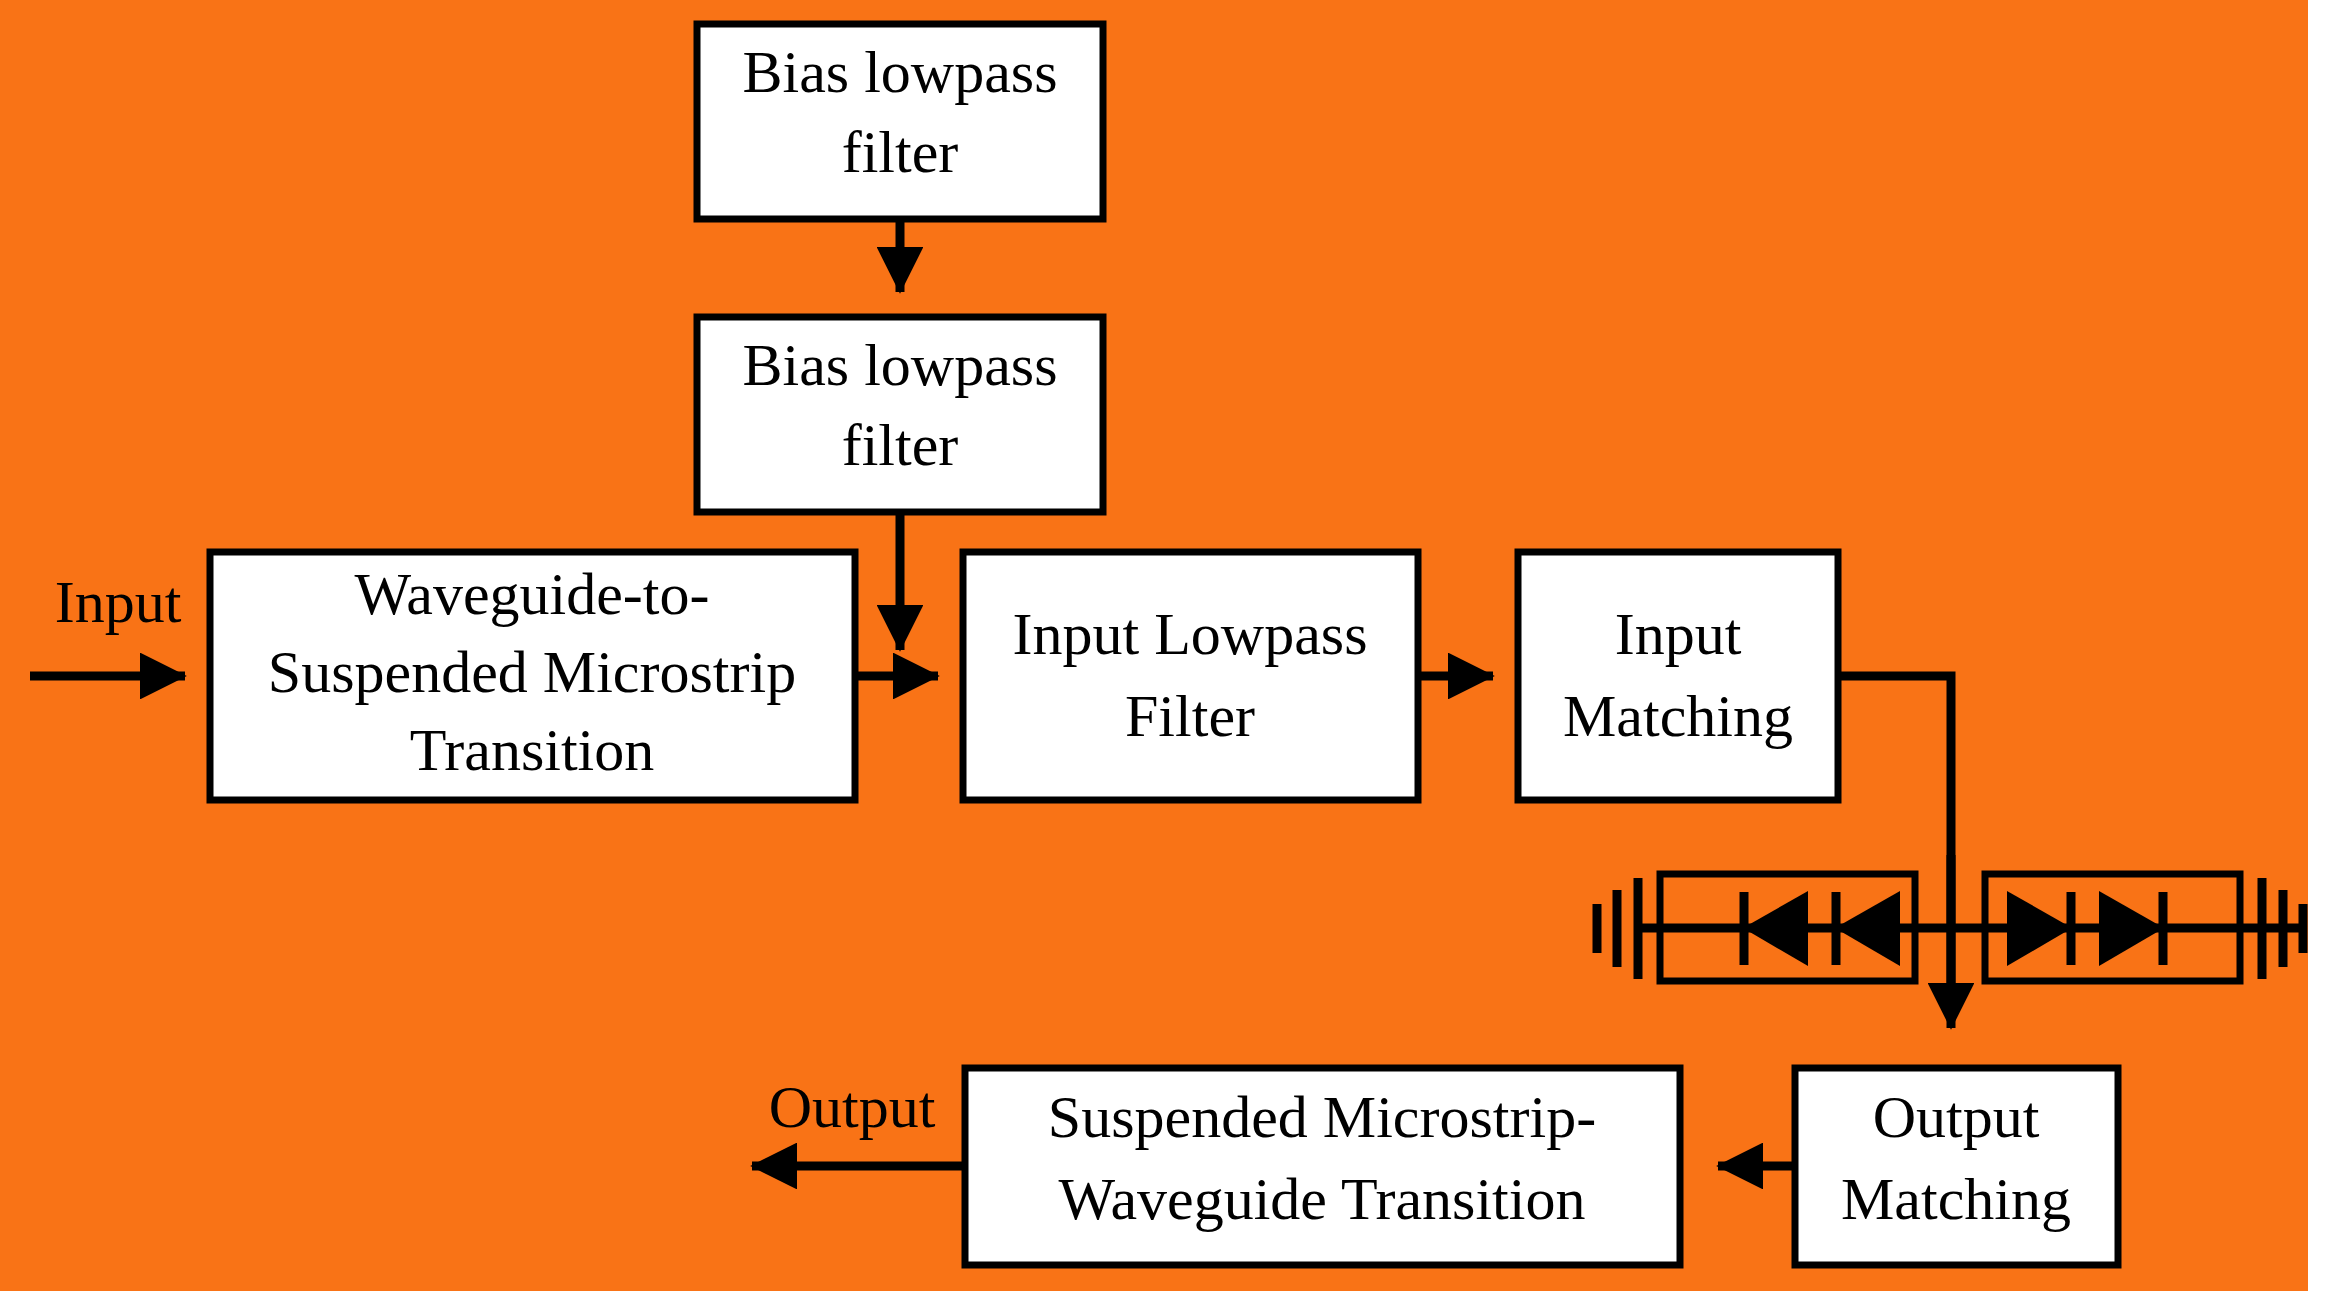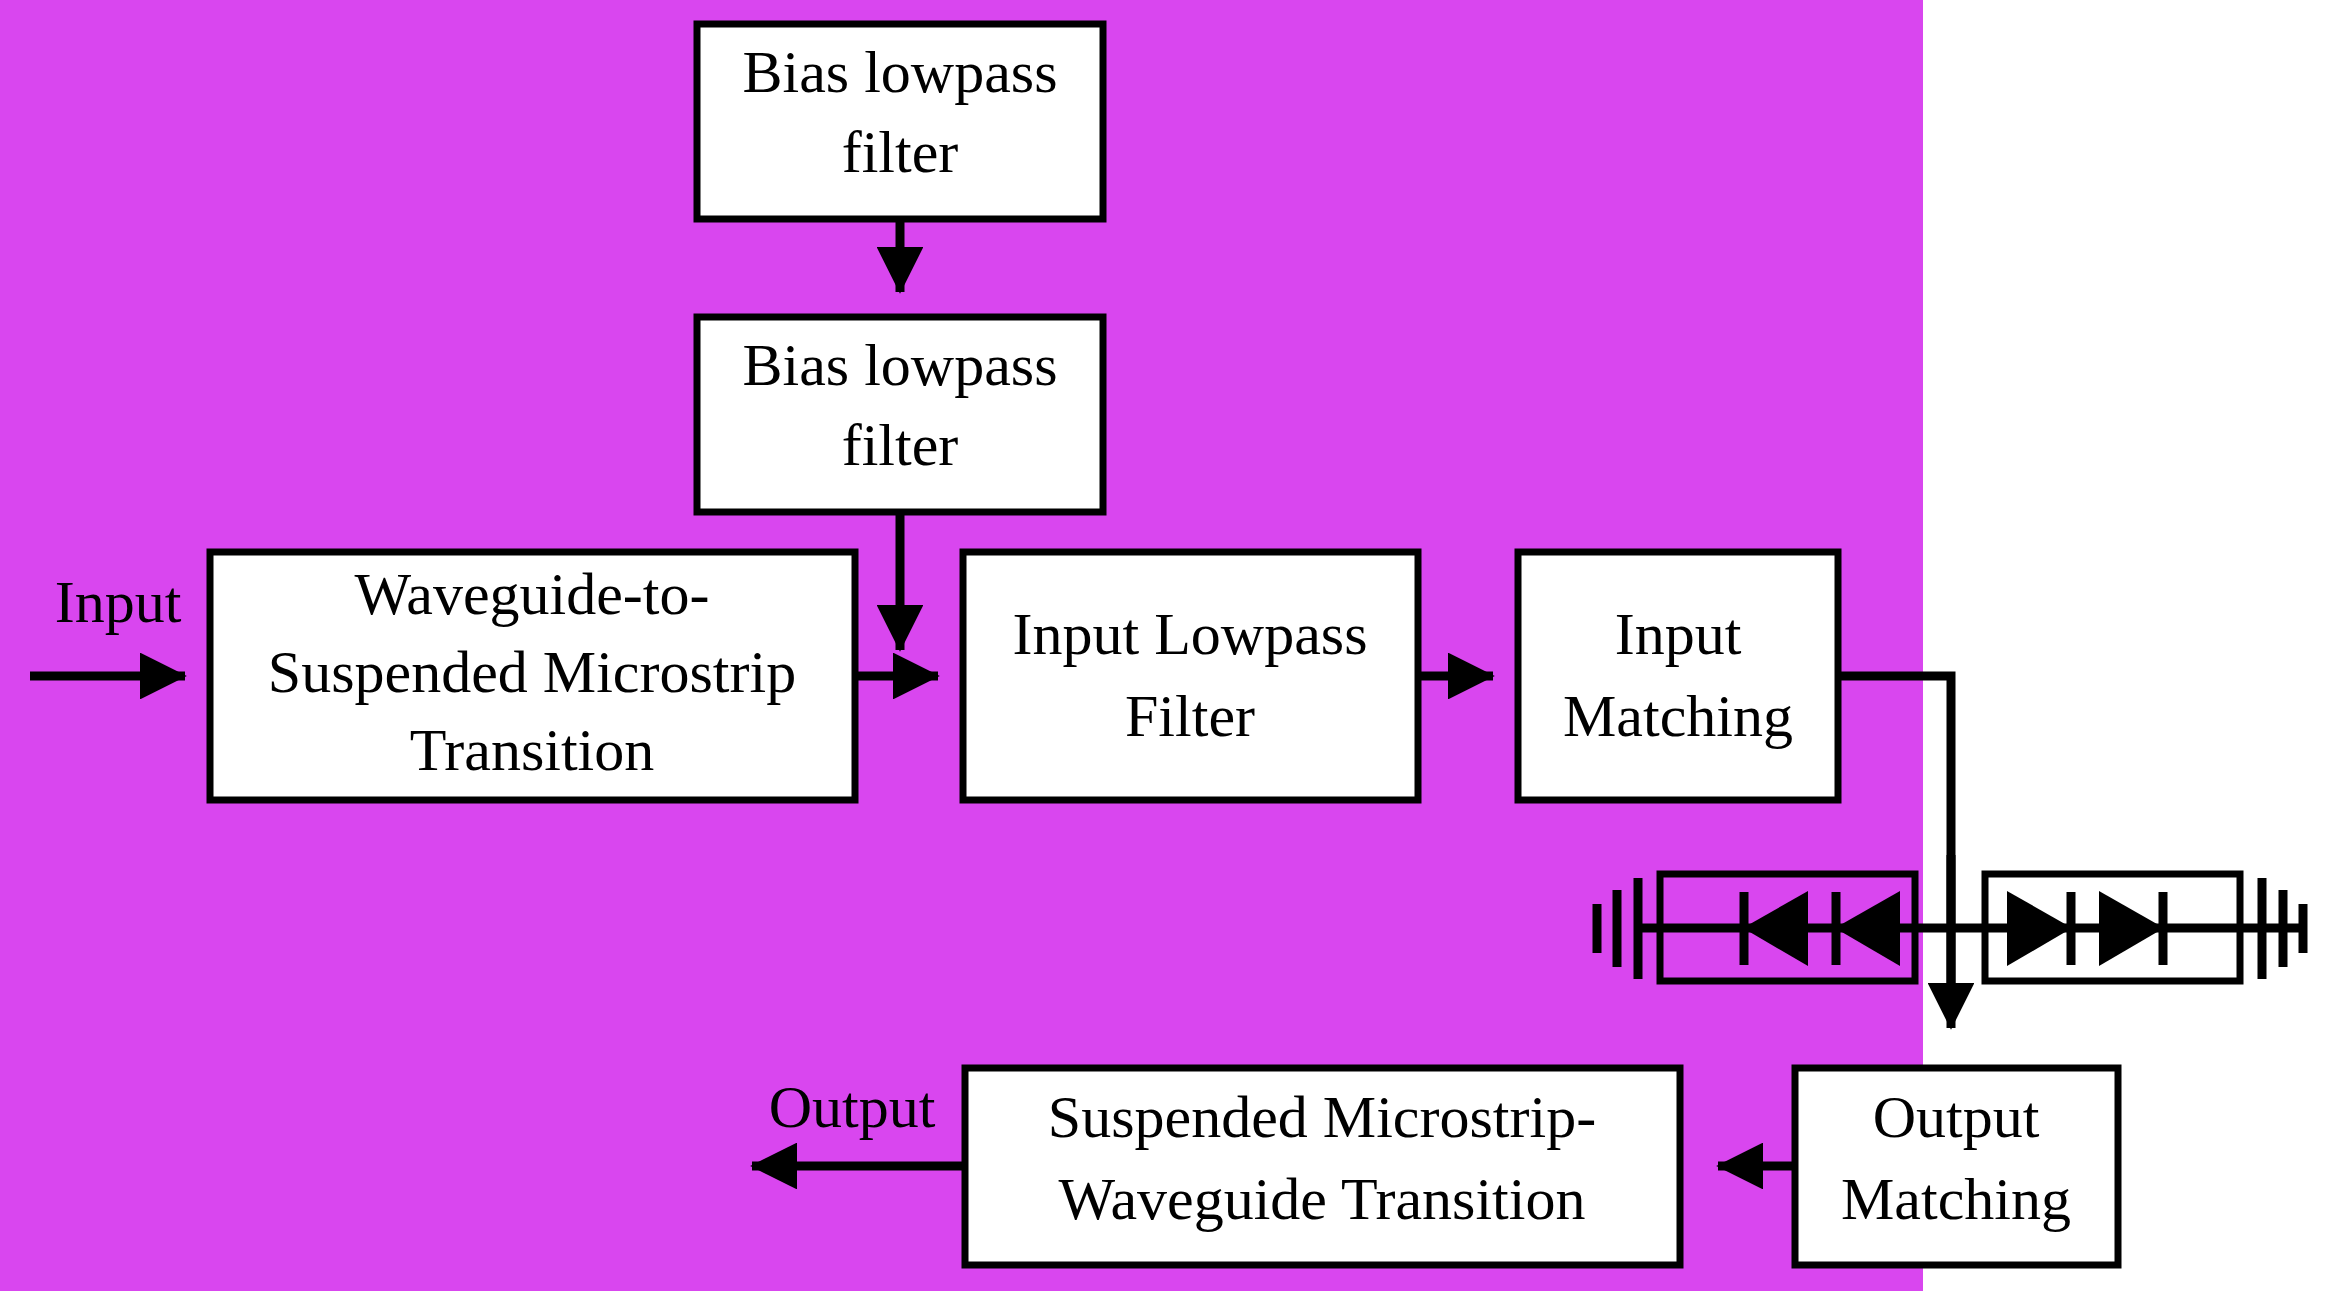--- a/index.html
+++ b/index.html
@@ -9,23 +9,23 @@
     background: #ffffff;
   }
   body {
     width: 2350px;
     height: 1291px;
     overflow: hidden;
     font-family: "Liberation Serif", "DejaVu Serif", serif;
   }
   #diagram-root {
     position: relative;
-    width: 1923px;
+    width: 2308px;
     height: 1291px;
-    background: #d946ef;
+    background: #f97316;
   }
   svg.diagram-canvas {
     position: absolute;
     left: 0;
     top: 0;
     width: 2350px;
     height: 1291px;
     display: block;
   }
   .blk-rect {

